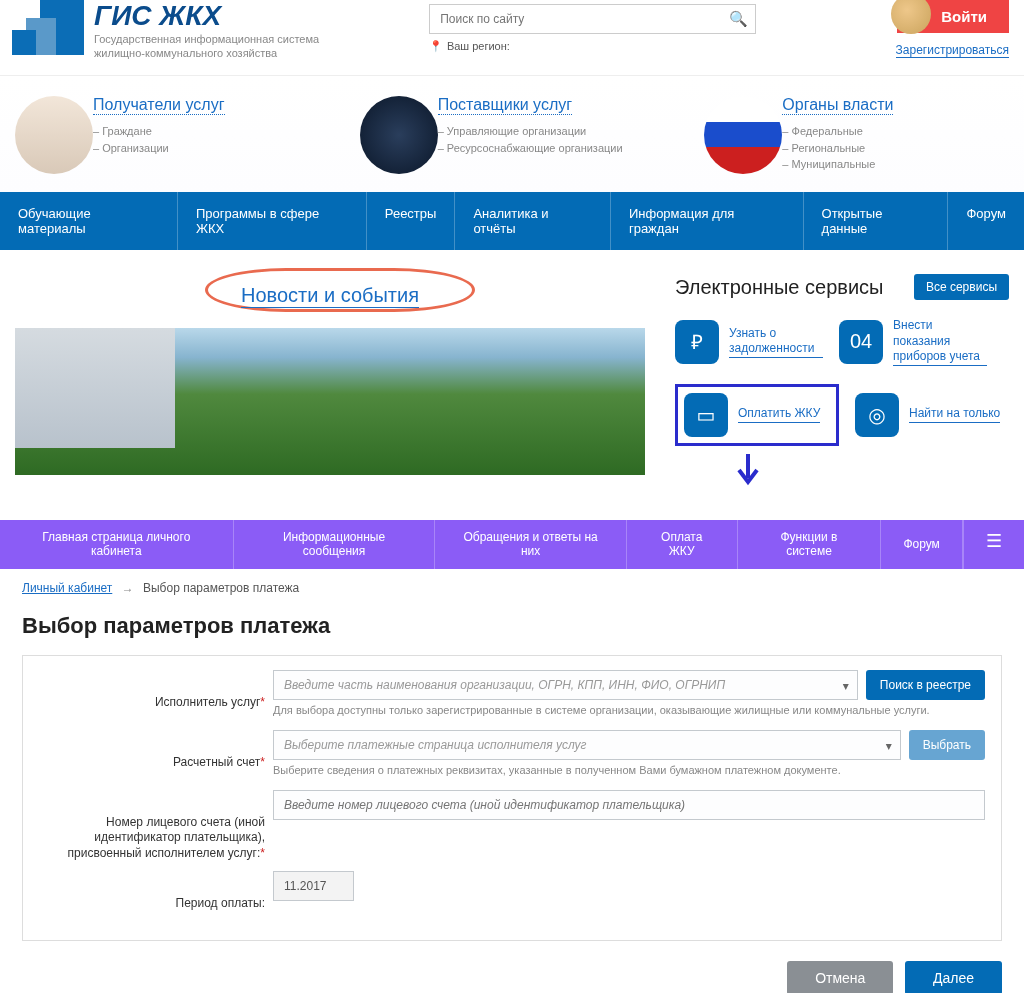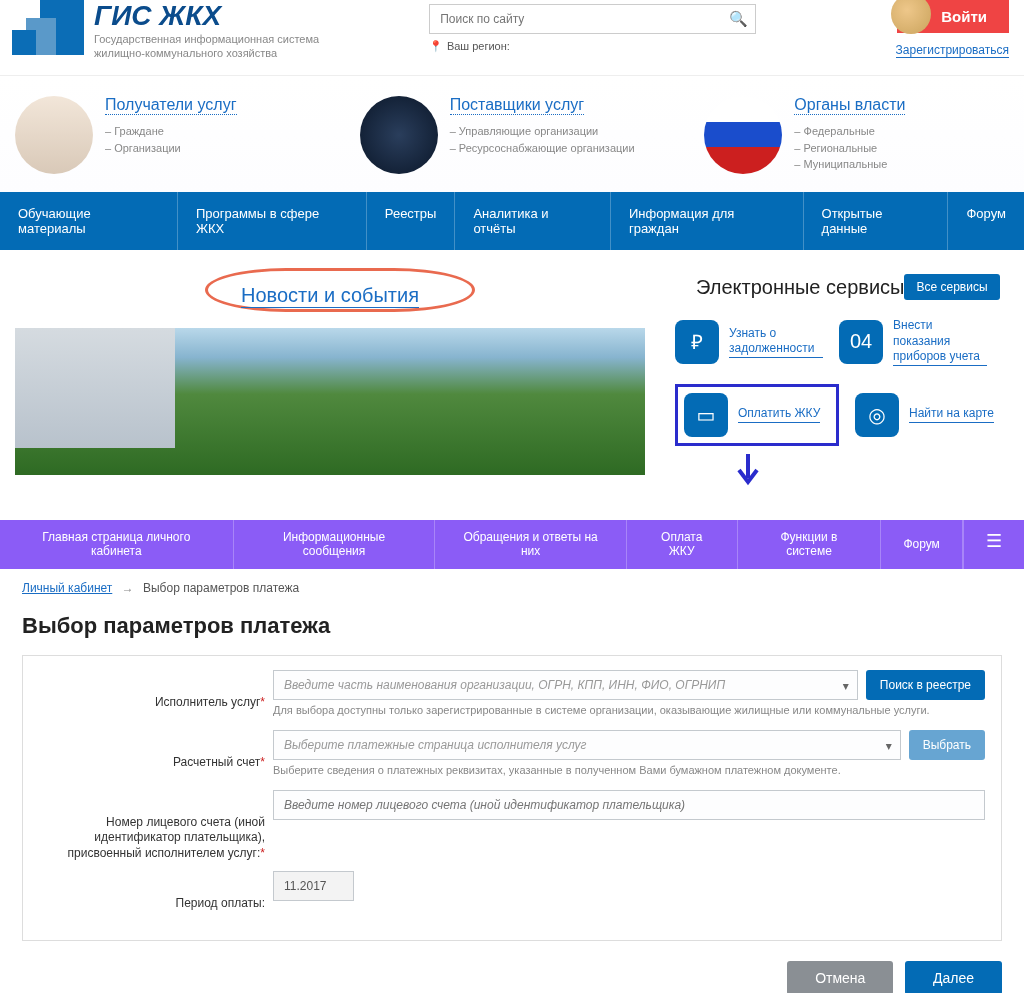--- a/index.html
+++ b/index.html
@@ -21,21 +21,21 @@
   .search-wrap .sicon { position: absolute; right: 8px; top: 6px; color:#999; font-size: 15px; }
   .region { font-size: 11px; color:#555; margin-top: 6px; }
   .region .pin { color:#888; margin-right:4px; }
   .auth-block { margin-left: auto; text-align: right; }
   .login-btn { background:#ef4444; color:#fff; border:none; padding: 8px 22px 8px 44px; font-size:15px; font-weight:bold; cursor:pointer; position:relative; display:inline-block; }
   .login-btn .key { position:absolute; left:-6px; top:-6px; width:40px; height:40px; background:radial-gradient(circle at 40% 40%, #eec78a, #caa35c); border-radius:50%; }
   .register-link { display:block; margin-top:10px; color:#1a6dc4; font-size:12px; border-bottom:1px solid #1a6dc4; display:inline-block; }
 
   
   .cats { display:flex; padding: 20px 15px 18px 15px; gap: 40px; border-top:1px solid #eee; border-bottom: 0; background:linear-gradient(#fff,#fdfdff); }
-  .cat { display:flex; gap:12px; flex:1; }
+  .cat { display:flex; gap:0; flex:1; }
   .cat .circle { width:78px; height:78px; border-radius:50%; background:#e8ecef; }
   .cat:nth-child(1) .circle { background:linear-gradient(#f2e6d9,#d9c9b8); }
   .cat:nth-child(2) .circle { background:radial-gradient(circle,#2a3e5c,#0a1628); }
   .cat:nth-child(3) .circle { background:linear-gradient(180deg,#fff 33%, #1a4dcc 33% 66%, #cc1f1f 66%); }
   .cat .c-body .c-title { color:#1a6dc4; font-size:16px; border-bottom:1px dotted #1a6dc4; display:inline-block; margin-bottom:8px; }
   .cat .c-body ul { list-style:none; }
   .cat .c-body li { font-size:11px; color:#888; line-height:1.5; }
   .cat .c-body li:before { content:"– "; }
 
   
@@ -46,21 +46,21 @@
   
   .mid { display:flex; gap:30px; padding: 24px 15px 20px 15px; }
   .news-col { flex: 0 0 630px; }
   .news-title-wrap { text-align:center; margin-bottom:10px; position:relative; height:44px; }
   .news-oval { position:absolute; left:190px; top:-6px; width:270px; height:44px; border:3px solid #e96a4f; border-radius:60%/100%; }
   .news-title { color:#1a6dc4; font-size:20px; border-bottom:1px solid #1a6dc4; display:inline-block; margin-top:10px; position:relative; z-index:2; }
   .news-img { width:630px; height:147px; background:linear-gradient(180deg,#b9d8ea 0%, #87b4cf 20%, #50893e 45%, #2e6a23 100%); position:relative; overflow:hidden; }
   .news-img .building { position:absolute; left:0; top:0; width:160px; height:120px; background:linear-gradient(#d5dbe0,#b8c2cc); }
 
   .services-col { flex:1; }
-  .srv-head { display:flex; align-items:center; margin-bottom:18px;margin-left:21px; }
+  .srv-head { display:flex; align-items:center; justify-content:space-between; margin-bottom:18px; }
   .srv-head h2 { font-size:20px; font-weight:normal; color:#222; }
   .srv-all { background:#036bb5; color:#fff; padding:6px 12px; border-radius:3px; font-size:12px; cursor:pointer; border:none; }
   .srv-grid { display:flex; flex-wrap:wrap; gap:18px 16px; }
   .srv { display:flex; align-items:center; gap:10px; width:148px; }
   .srv .hex { width:44px; height:44px; background:#036bb5; border-radius:8px; display:flex; align-items:center; justify-content:center; color:#fff; font-size:20px; flex-shrink:0; }
   .srv .label { color:#1a6dc4; font-size:12px; border-bottom:1px solid #1a6dc4; line-height:1.3; display:inline; }
   .srv-highlight { border:3px solid #2a2ccc; padding:6px 10px 6px 6px; width:164px; }
   .arrow-down { width:30px; height:38px; margin:6px 0 0 58px; }
   .arrow-down svg { stroke:#2a2ccc; stroke-width:4; fill:none; }
 
@@ -194,21 +194,21 @@
       <div class="srv">
         <div class="hex">04</div>
         <span class="label">Внести показания приборов учета</span>
       </div>
       <div class="srv srv-highlight">
         <div class="hex">▭</div>
         <span class="label">Оплатить ЖКУ</span>
       </div>
       <div class="srv">
         <div class="hex">◎</div>
-        <span class="label">Найти на карте</span>
+        <span class="label">Найти на только</span>
       </div>
     </div>
     <div class="arrow-down">
       <svg viewBox="0 0 30 38">
           <path d="M15 2 L15 26 M6 18 L15 30 L24 18"></path>
         </svg>
     </div>
   </div>
 </div>
 

